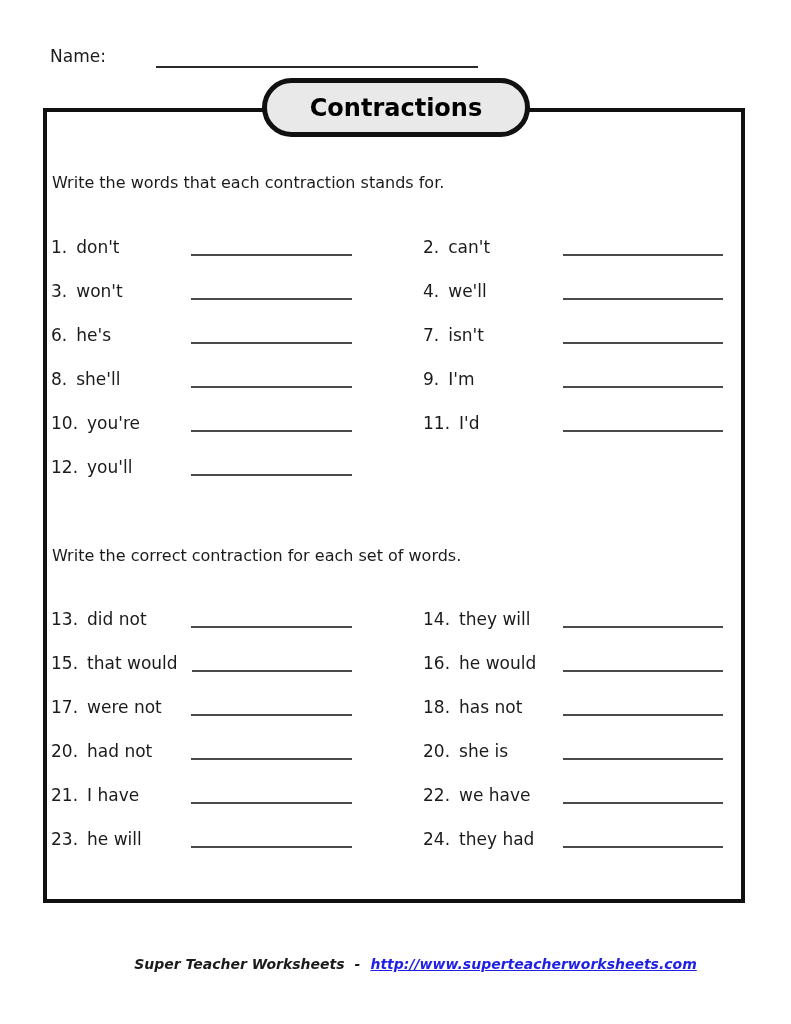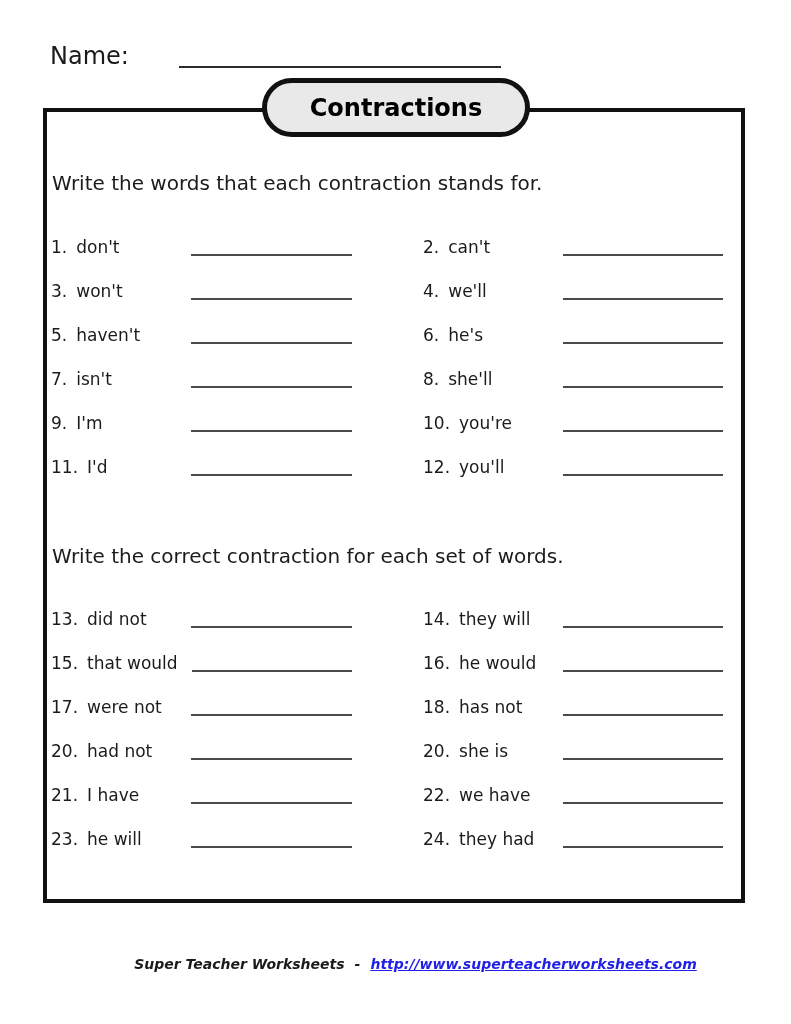--- a/index.html
+++ b/index.html
@@ -10,21 +10,21 @@
     color:var(--text_color,#1b1b1b);
     position:relative;
     overflow:hidden;
   }
   .page { position:absolute; inset:0; }
 
   
   .name-row {
     position:absolute; left:50px; top:44px;
     display:flex; align-items:flex-end;
-    font-size:24px; line-height:24px;gap:34px;
+    font-size:17px; line-height:24px;gap:34px;
   }
   .name-line {
     display:inline-block; width:322px; height:22px;
     margin-left:16px;
     border-bottom:2px solid #2a2a2a;
   }
 
   
   .title-pill {
     position:absolute; top:78px; left:262px;
@@ -43,21 +43,21 @@
   
   .sheet-box {
     position:absolute; left:43px; top:108px;
     width:702px; height:795px;
     box-sizing:border-box;
     border:4px solid var(--border_color,#111);
     z-index:1;
   }
   .instr {
     position:absolute; left:5px;
-    font-size:20px; line-height:22px;
+    font-size:16px; line-height:22px;
     white-space:nowrap;
   }
   .instr1 { top:60px; }
   .instr2 { top:433px; }
 
   .grid {
     position:absolute; left:4px;
     display:grid;
     grid-template-columns:301px 300px;
     column-gap:71px;
@@ -121,24 +121,20 @@
   <div class="cell">
     <span class="label"><span class="num">3.</span><span class="word">won't</span></span>
     <span class="blank"></span>
   </div>
 
   <div class="cell">
     <span class="label"><span class="num">4.</span><span class="word">we'll</span></span>
     <span class="blank"></span>
   </div>
 
-  <div class="cell">
-    <span class="label"><span class="num">5.</span><span class="word">haven't</span></span>
-    <span class="blank"></span>
-  </div>
 
   <div class="cell">
     <span class="label"><span class="num">6.</span><span class="word">he's</span></span>
     <span class="blank"></span>
   </div>
 
   <div class="cell">
     <span class="label"><span class="num">7.</span><span class="word">isn't</span></span>
     <span class="blank"></span>
   </div>

